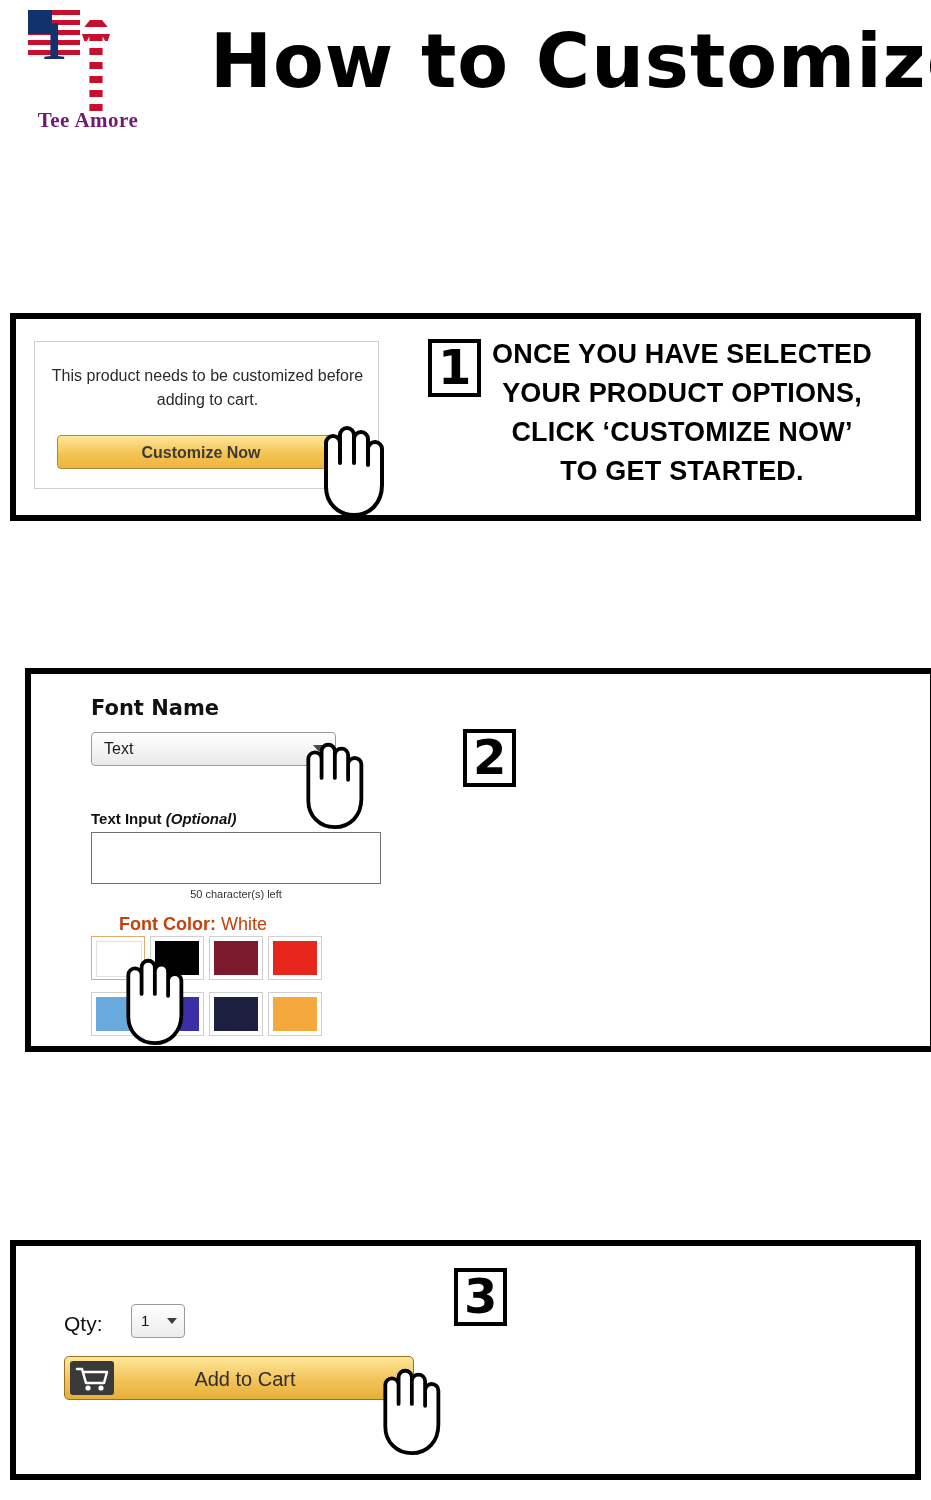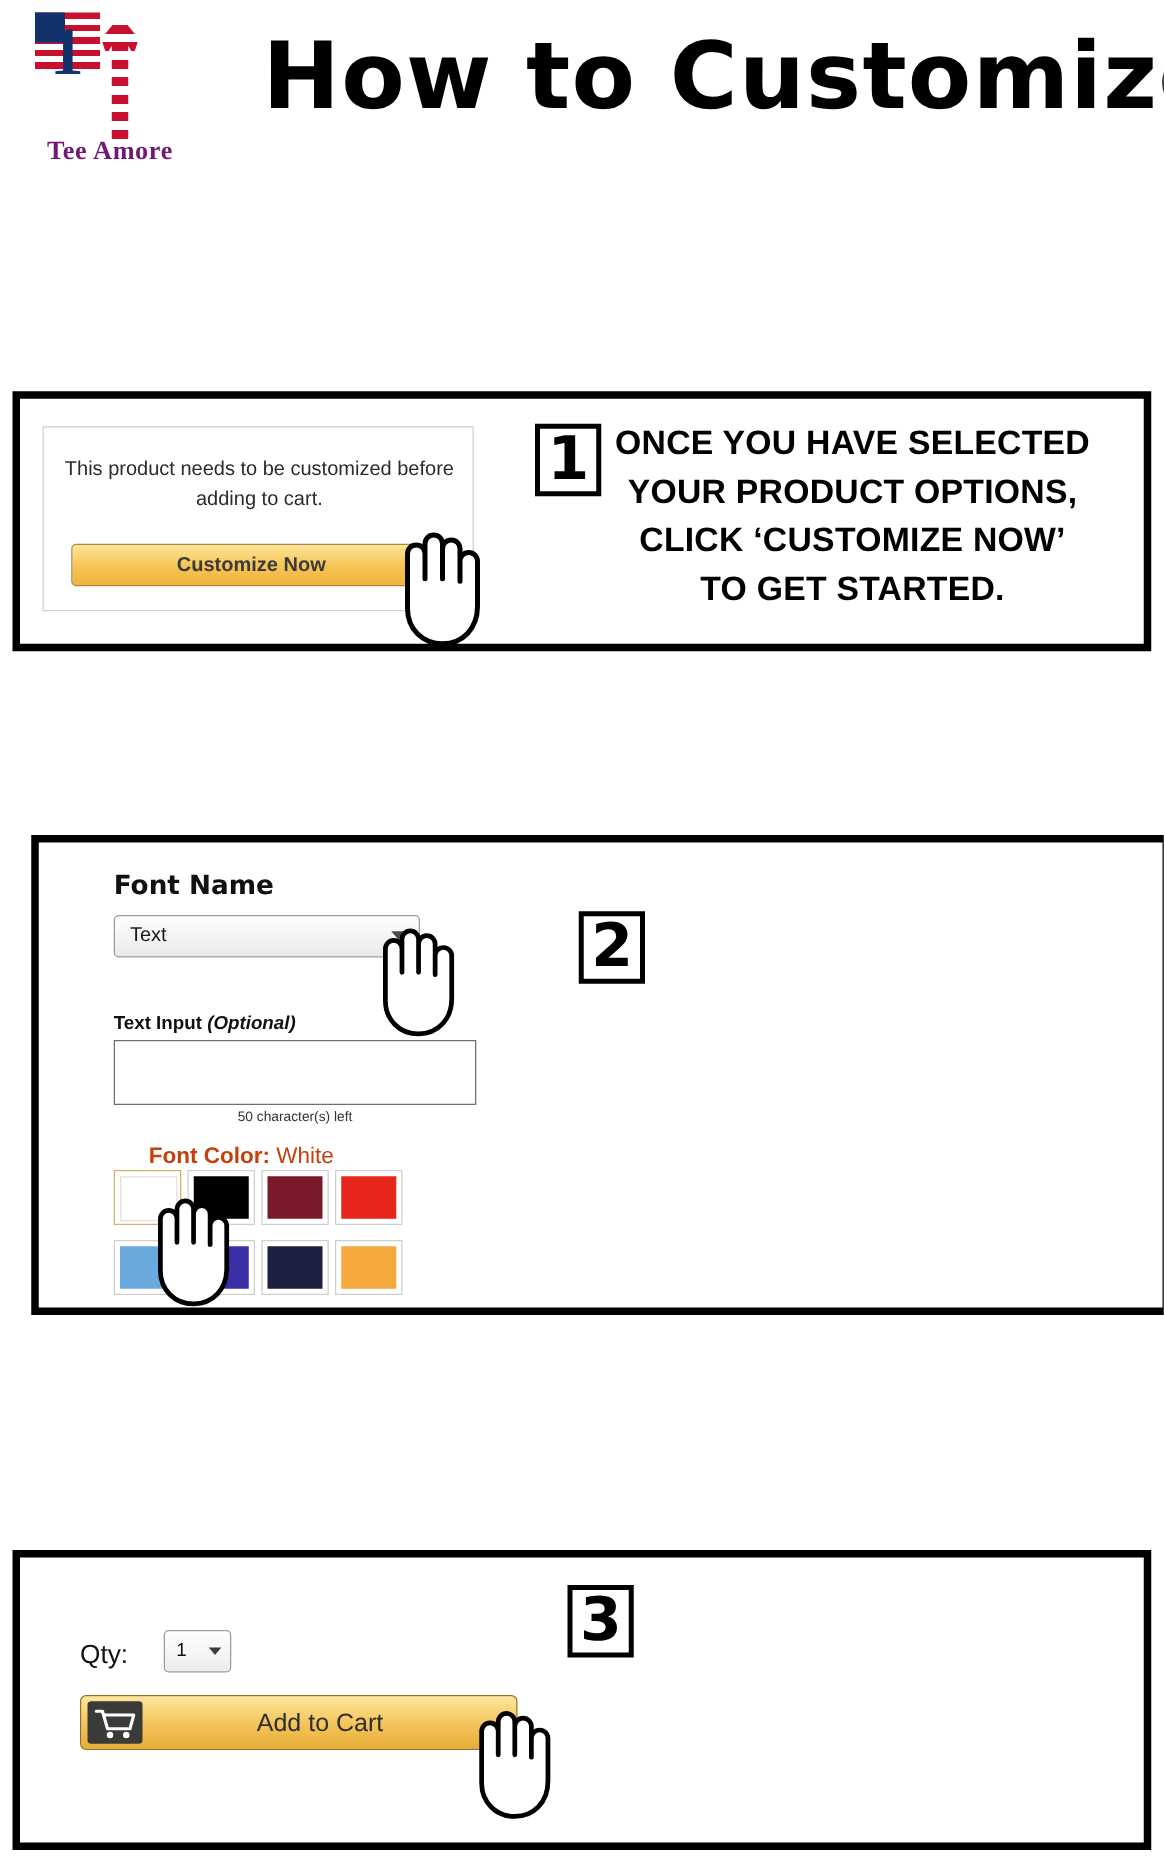--- a/index.html
+++ b/index.html
@@ -264,21 +264,21 @@
     position: absolute;
     left: 48px; top: 110px;
     width: 350px; height: 44px;
     border: 1px solid #9a7020;
     border-radius: 5px;
     background: linear-gradient(#fde79a, #f3c35a 55%, #e7ae37);
     box-sizing: border-box;
   }
   #s3-addcart-label {
     position: absolute;
-    left: 16px; top: 0;
+    left: 5px; top: 0;
     width: 350px; height: 44px;
     line-height: 44px;
     text-align: center;
     font-family: "Liberation Sans", sans-serif;
     font-size: 20px;
     color: #2e2e2e;
   }
   #s3-cart-icon {
     position: absolute;
     left: 5px; top: 4px;

